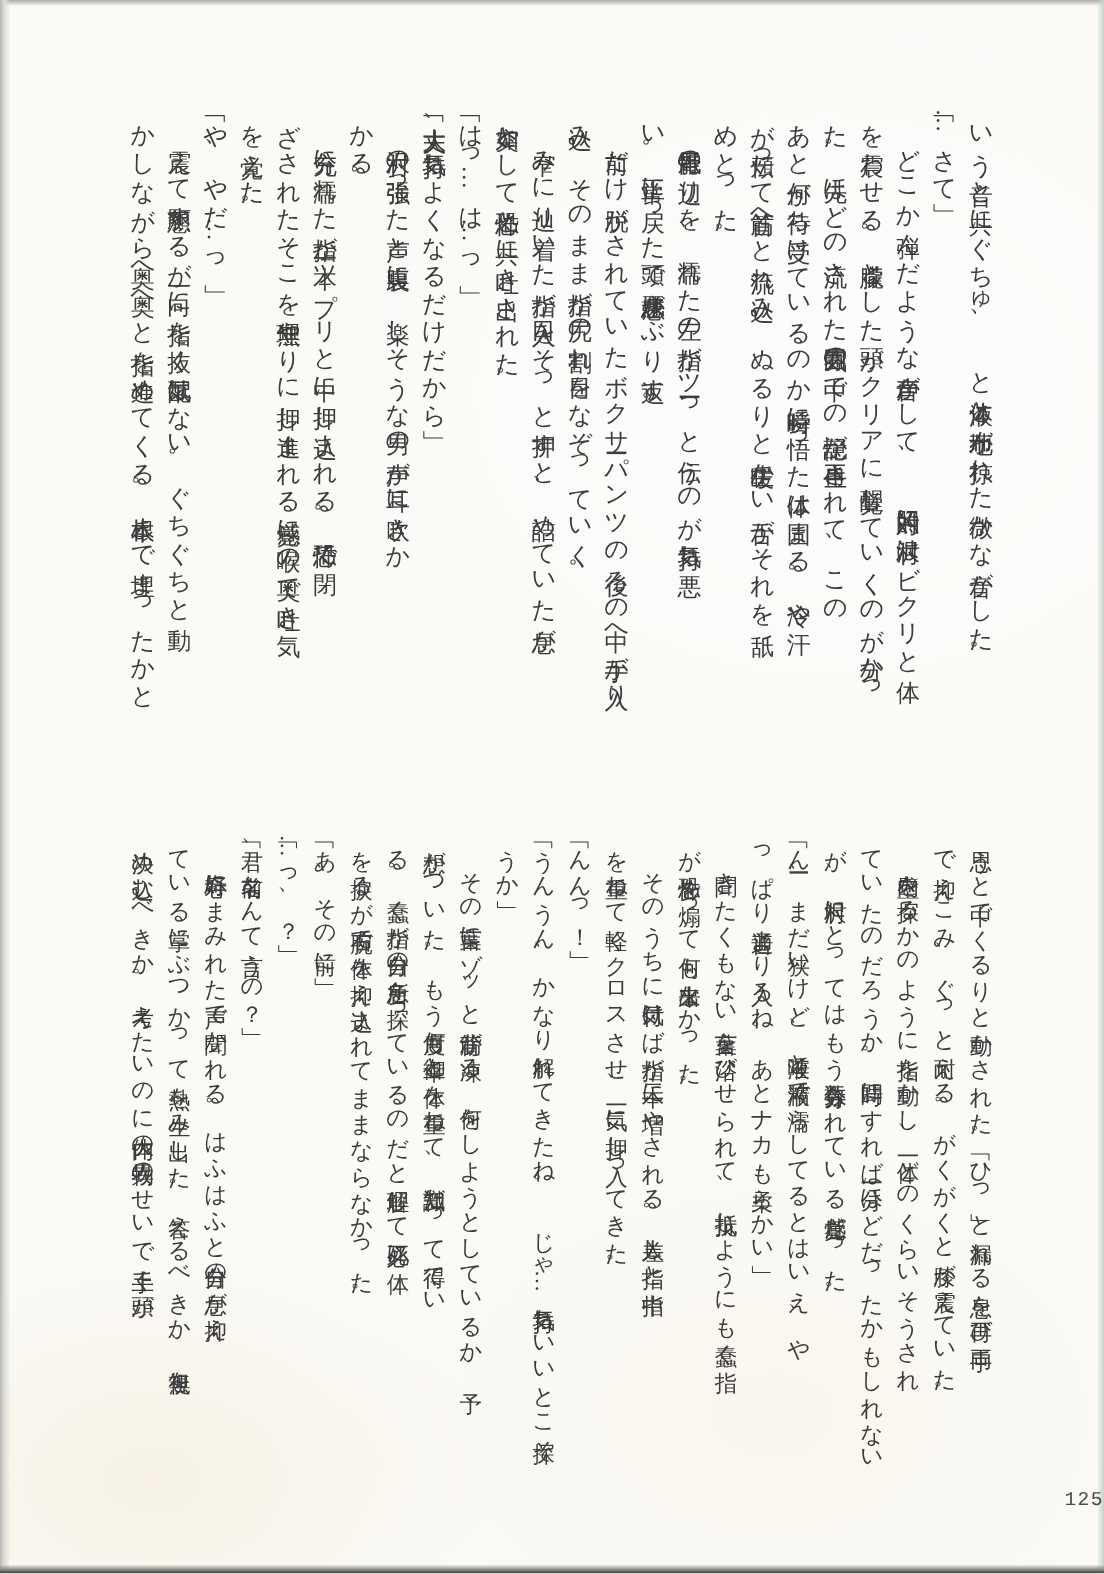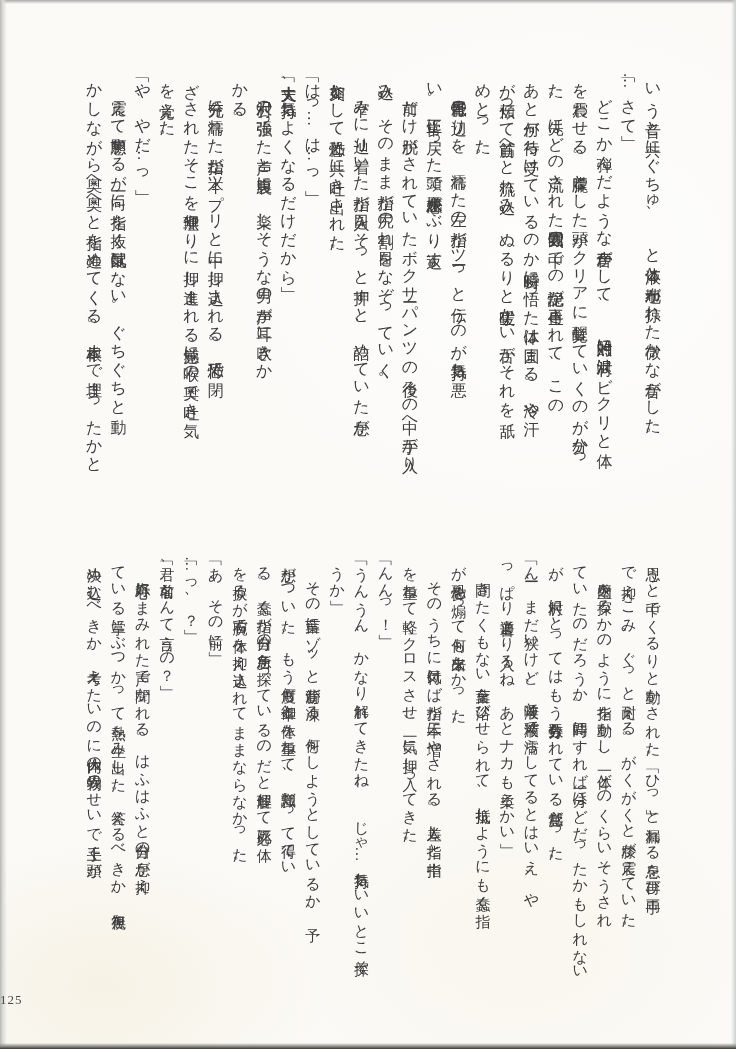--- a/index.html
+++ b/index.html
@@ -60,25 +60,26 @@
     letter-spacing: 0.3px;
   }
   .tcol {
     line-height: 24.3px;
     white-space: pre-wrap;
   }
   .page-number {
     position: absolute;
     left: 0; right: 0;
     top: 992px;
-    text-align: left;
-    font-family: Liberation Serif, serif;
+    text-align: right;
+    font-family: Liberation Mono, monospace;
     font-size: 13px;
     letter-spacing: 1px;
     color: #4a4a48;
+    padding-left: 28px;
   }
 </style>
 </head>
 <body>
 
 <div class="page">
   <div class="edge-top"></div>
   <div class="edge-left"></div>
   <div class="edge-right"></div>
   <div class="edge-bottom"></div>

